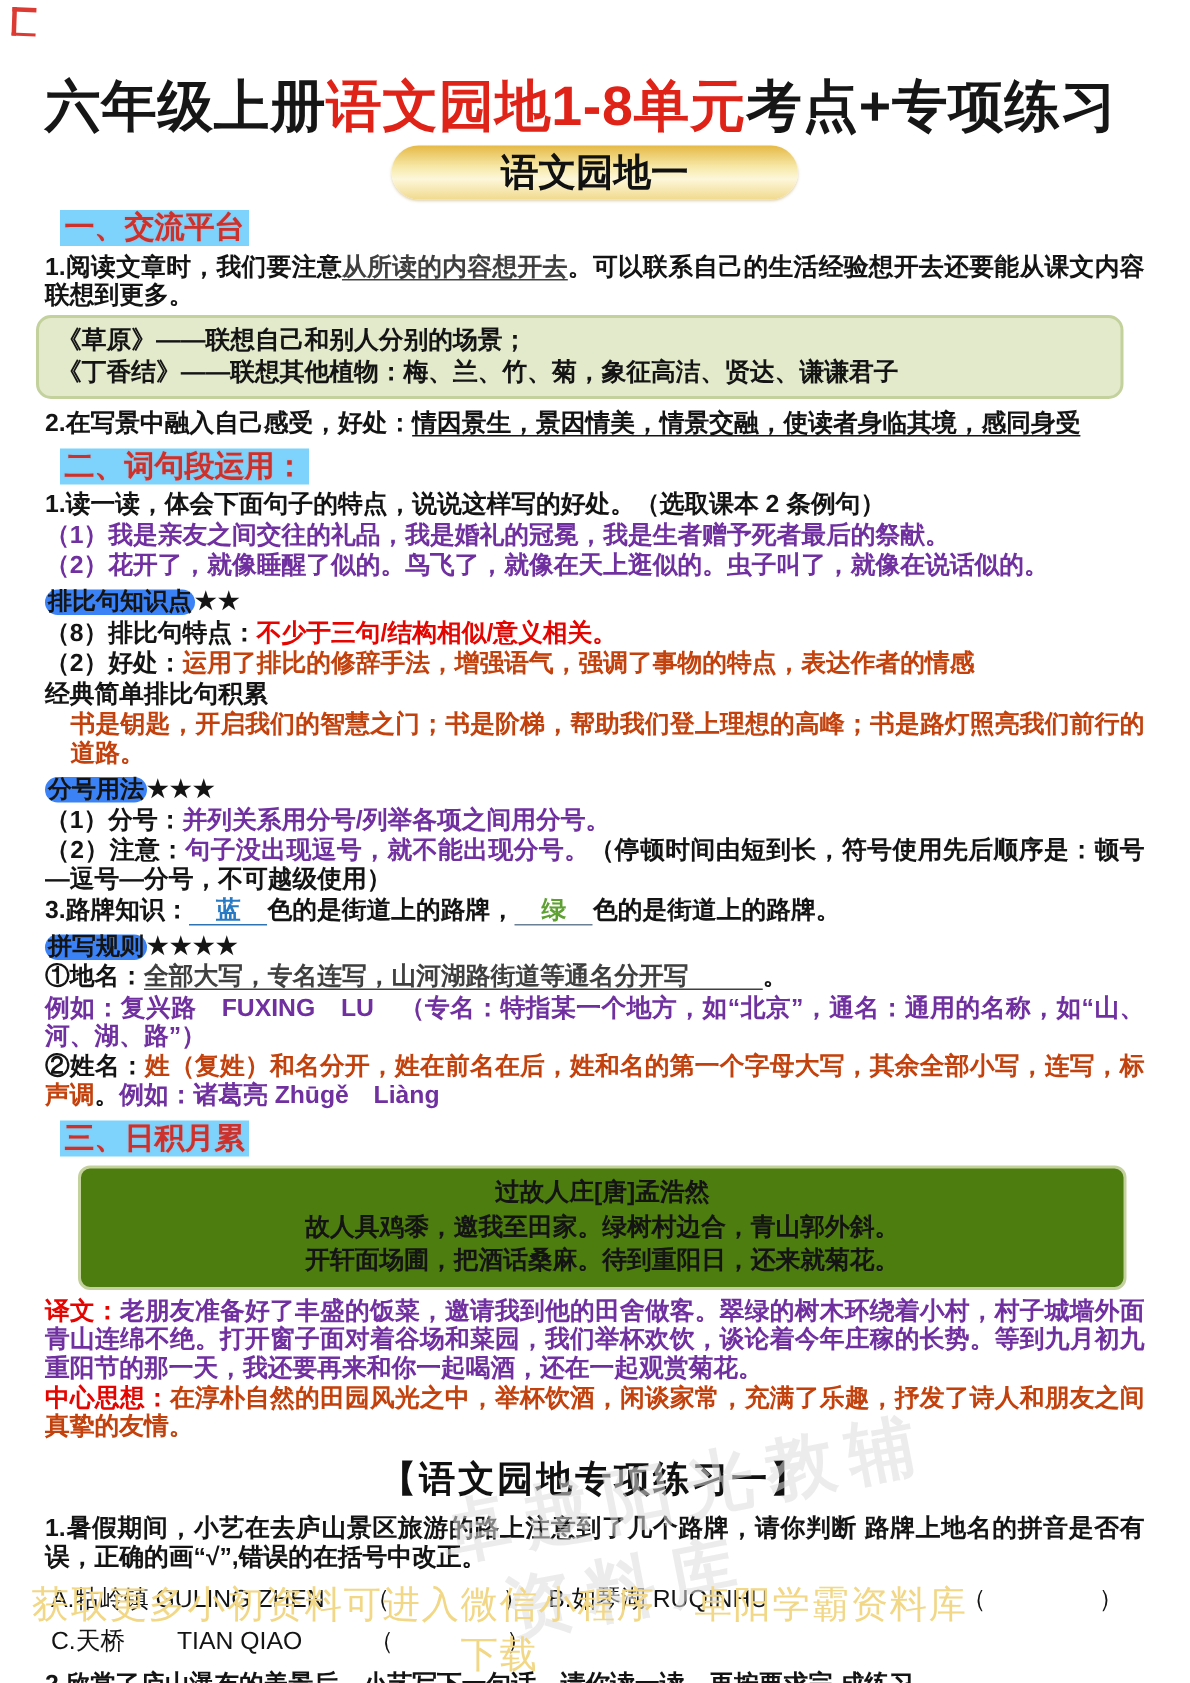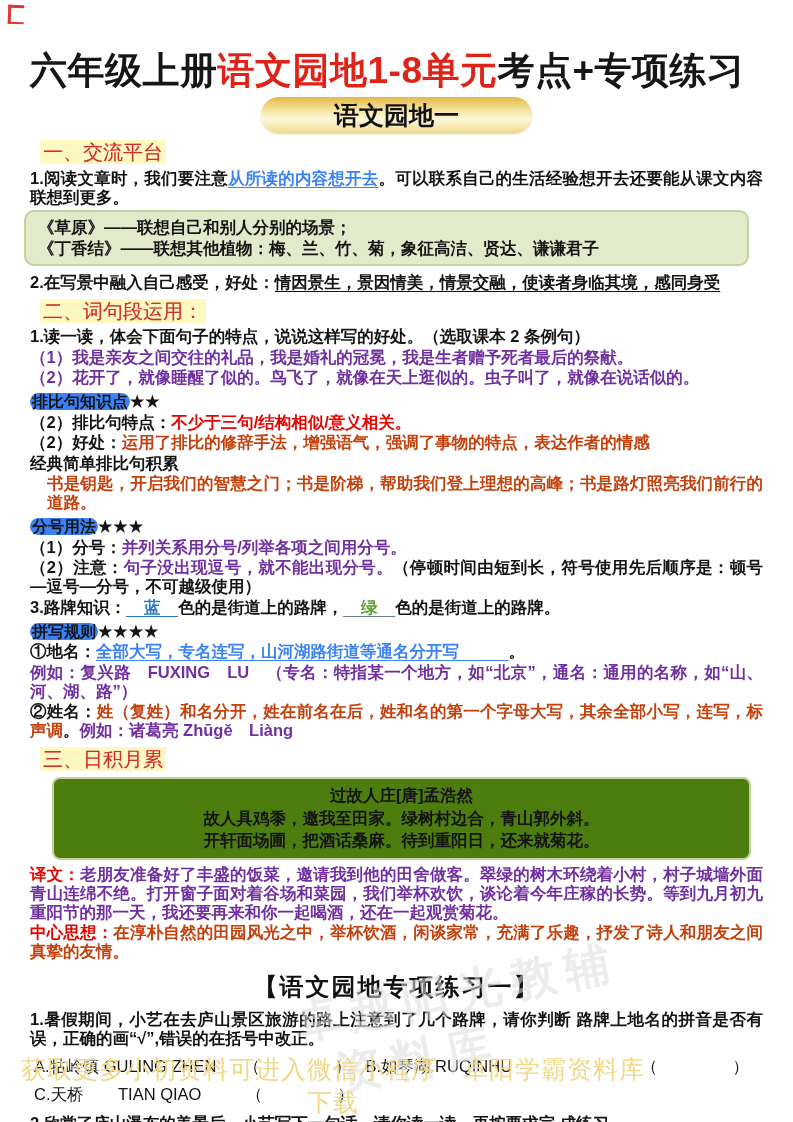--- a/index.html
+++ b/index.html
@@ -14,29 +14,29 @@
   .main-title{font-size:37px;font-weight:900;color:#161616;
     letter-spacing:.5px;line-height:42px;white-space:nowrap;}
   .main-title .t-red{color:#e02318;}
 
   .badge{display:block;width:215px;margin:5px auto 2px auto;text-align:center;
     padding:3px 28px;border-radius:19px;
     background:linear-gradient(180deg,#e5b945 0%,#f6e7a5 38%,#fdf7da 62%,#f1da8e 100%);
     box-shadow:0 1px 2px rgba(160,120,20,.35);
     font-size:25px;font-weight:bold;color:#111;line-height:30px;}
 
-  .sec-heading{display:inline-block;font-size:20px;font-weight:400;color:#cd312c;
-    background:#fef9c3;padding:0 3px;margin:5px 0 3px 10px;line-height:24px;
+  .sec-heading{display:inline-block;font-size:20px;font-weight:700;color:#cd312c;
+    background:#7dd3fc;padding:0 3px;margin:5px 0 3px 10px;line-height:24px;
     text-shadow:0 0 1px rgba(230,120,120,.6);}
 
   .line{font-size:16.5px;line-height:19px;font-weight:bold;color:#141414;
     text-align:justify;margin:1.5px 0;}
 
   .t-red{color:#e50500;}
-  .t-red-u{color:#3b82f6;text-decoration:underline;text-underline-offset:3px;}
+  .t-red-u{color:#404040;text-decoration:underline;text-underline-offset:3px;}
   .t-purple{color:#7030a0;}
   .t-blue-u{color:#c2410c;text-underline-offset:3px;}
   .t-black-u{color:#141414;text-decoration:underline;text-underline-offset:3px;}
   .blank{display:inline-block;text-align:center;min-width:52px;border-bottom:1.5px solid #2e74b5;
     line-height:17px;}
   .blank.blue{color:#2779c4;}
   .blank.green{color:#5ea032;border-bottom-color:#6b7f95;}
 
   .hl-label{background:#3b82f6;padding:0 2px;font-size:16px;font-weight:900;color:#141414;border-radius:10px;}
   .stars{font-size:16px;color:#141414;letter-spacing:1px;}
@@ -87,21 +87,21 @@
 
   <div class="line"><span>2.在写景中融入自己感受，好处：</span><span class="t-black-u">情因景生，景因情美，情景交融，使读者身临其境，感同身受</span></div>
 
   <div><span class="sec-heading">二、词句段运用：</span></div>
   <div class="line">1.读一读，体会下面句子的特点，说说这样写的好处。（选取课本 2 条例句）</div>
   <div class="line t-purple">（1）我是亲友之间交往的礼品，我是婚礼的冠冕，我是生者赠予死者最后的祭献。</div>
   <div class="line t-purple">（2）花开了，就像睡醒了似的。鸟飞了，就像在天上逛似的。虫子叫了，就像在说话似的。</div>
 
   <div class="gap2"></div>
   <div class="line"><span class="hl-label">排比句知识点</span><span class="stars">★★</span></div>
-  <div class="line"><span>（2）排比句特点：</span><span class="t-red">不少于三句/结构相似/意义相关。</span></div>
+  <div class="line"><span>（8）排比句特点：</span><span class="t-red">不少于三句/结构相似/意义相关。</span></div>
   <div class="line"><span>（2）好处：</span><span class="t-blue-u">运用了排比的修辞手法，增强语气，强调了事物的特点，表达作者的情感</span></div>
   <div class="line">经典简单排比句积累</div>
   <div class="line t-blue-u" style="margin-left:17px;">书是钥匙，开启我们的智慧之门；书是阶梯，帮助我们登上理想的高峰；书是路灯照亮我们前行的道路。</div>
 
   <div class="gap2"></div>
   <div class="line"><span class="hl-label">分号用法</span><span class="stars">★★★</span></div>
   <div class="line"><span>（1）分号：</span><span class="t-purple">并列关系用分号/列举各项之间用分号。</span></div>
   <div class="line"><span>（2）注意：</span><span class="t-purple">句子没出现逗号，就不能出现分号。</span><span>（停顿时间由短到长，符号使用先后顺序是：顿号—逗号—分号，不可越级使用）</span></div>
 
   <div class="line"><span>3.路牌知识：</span><span class="blank blue">蓝</span><span>色的是街道上的路牌，</span><span class="blank green">绿</span><span>色的是街道上的路牌。</span></div>

